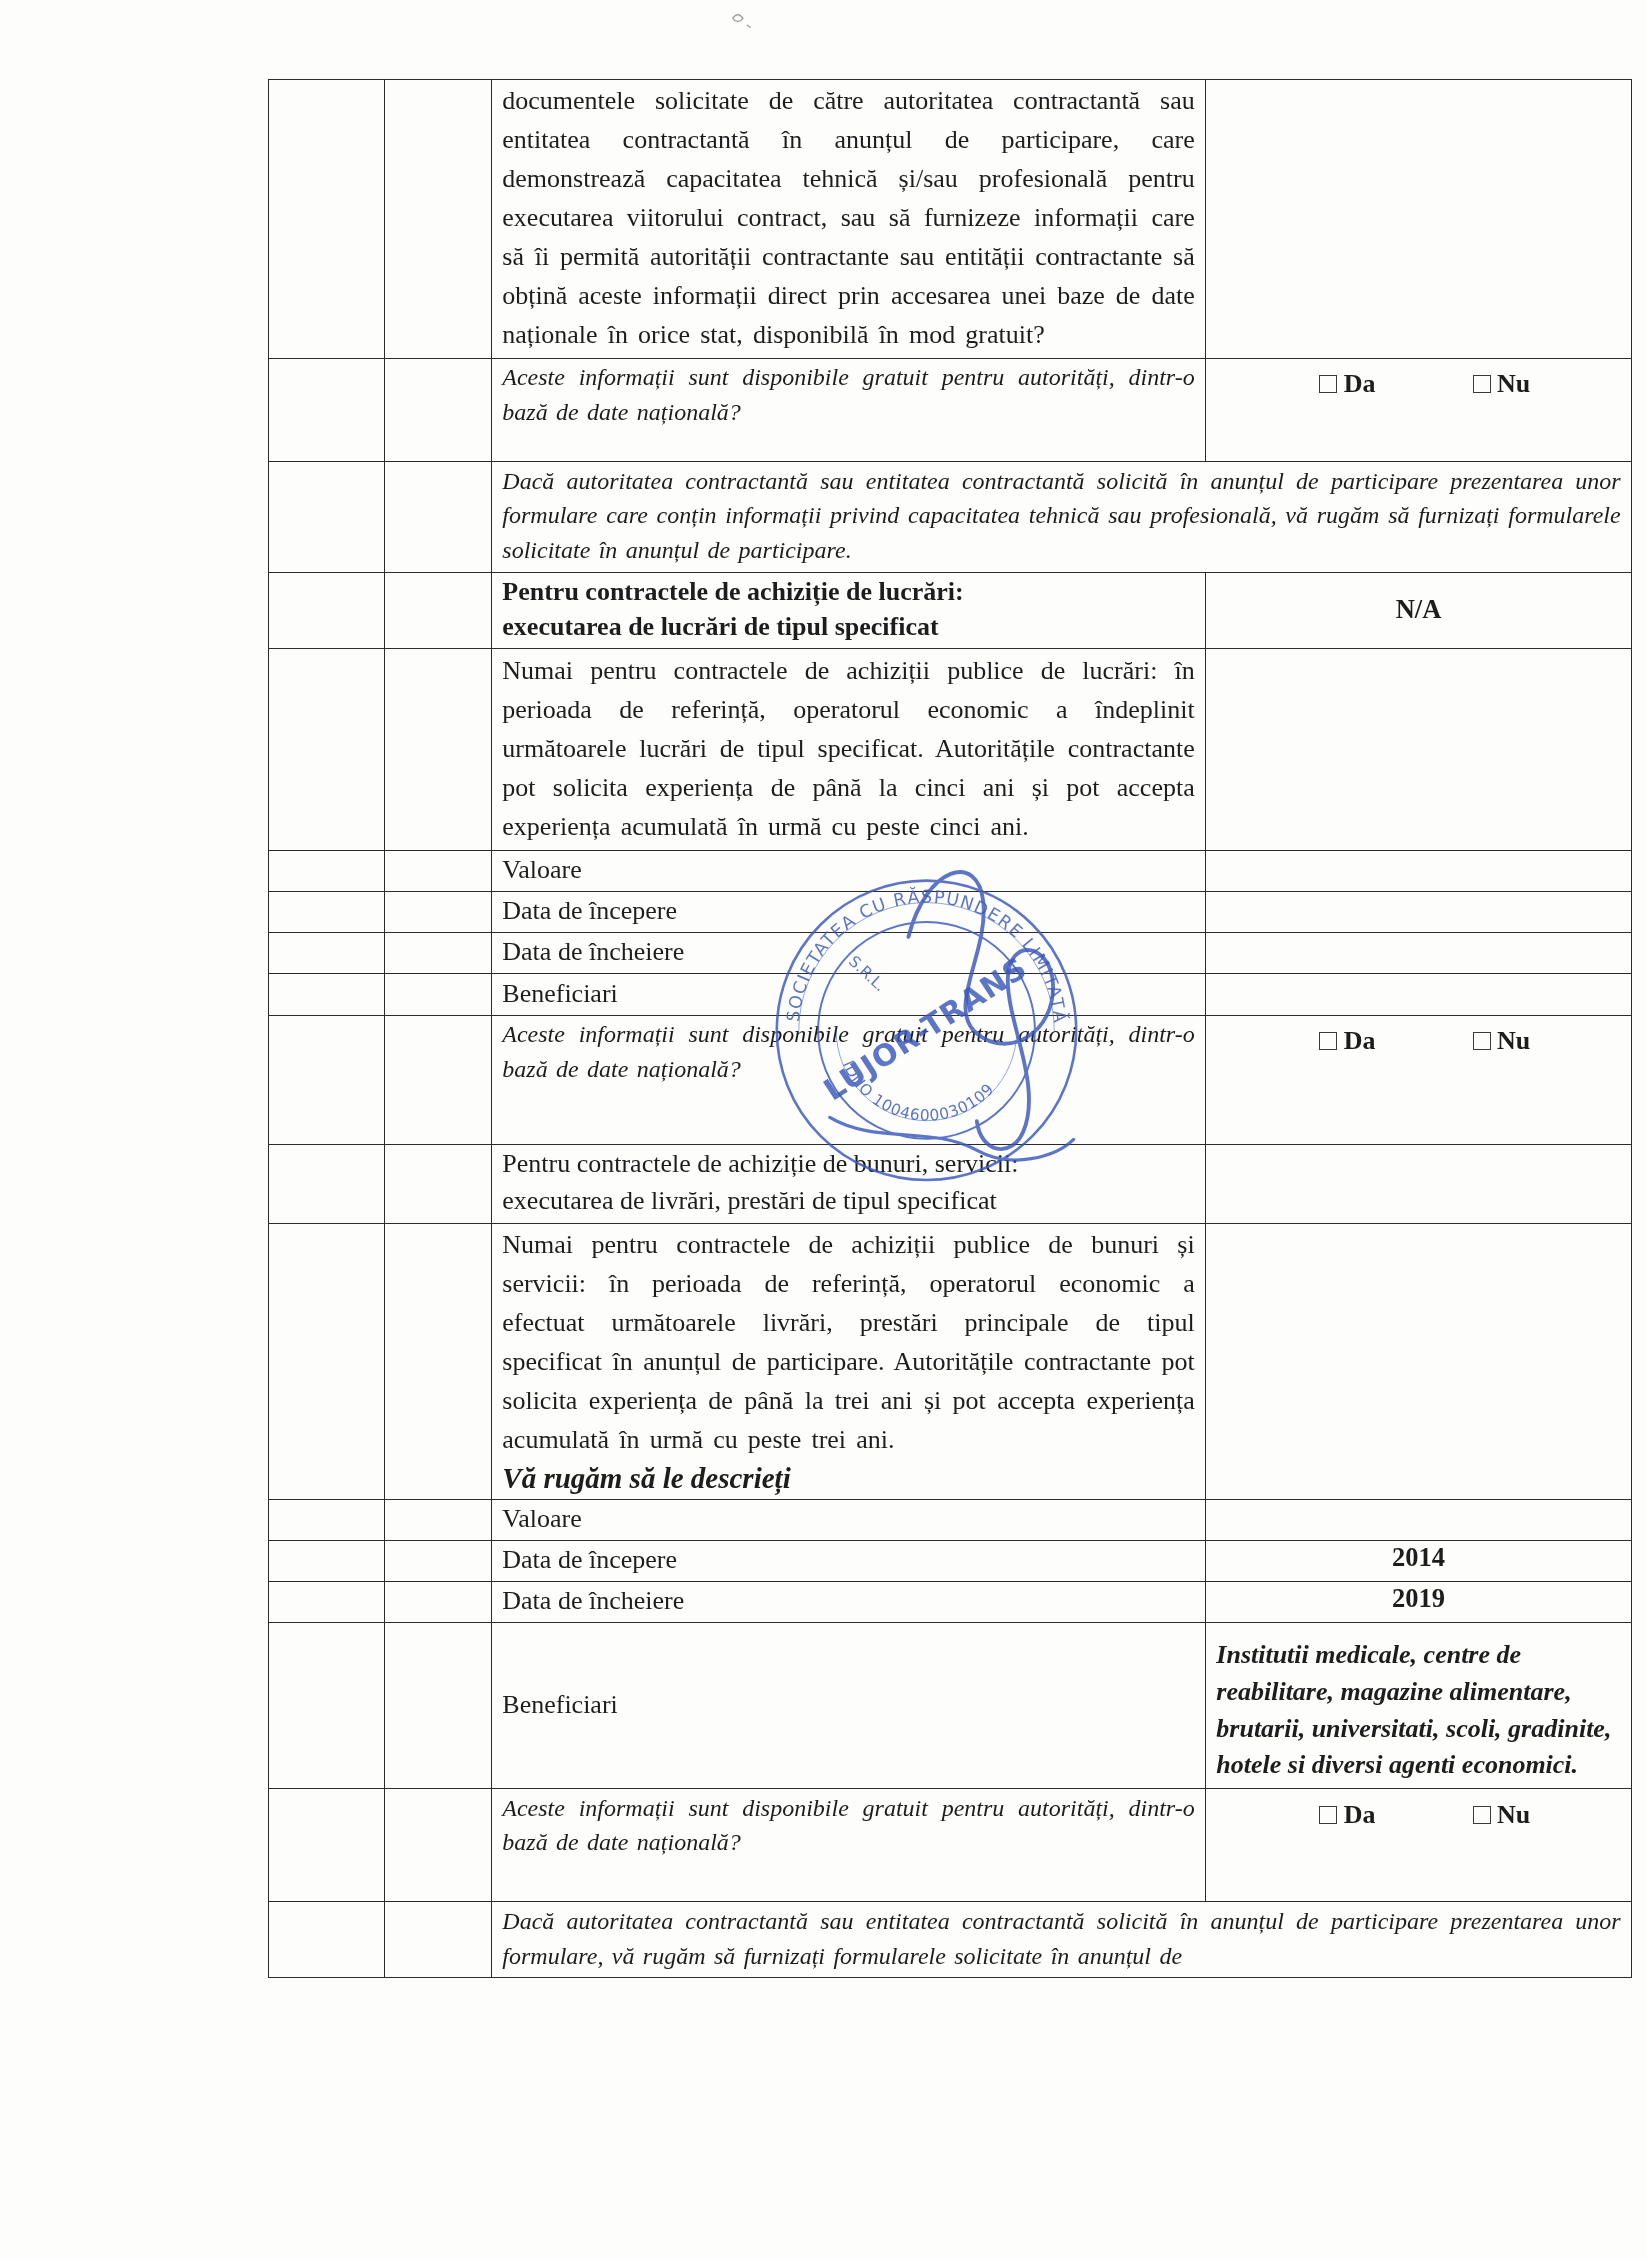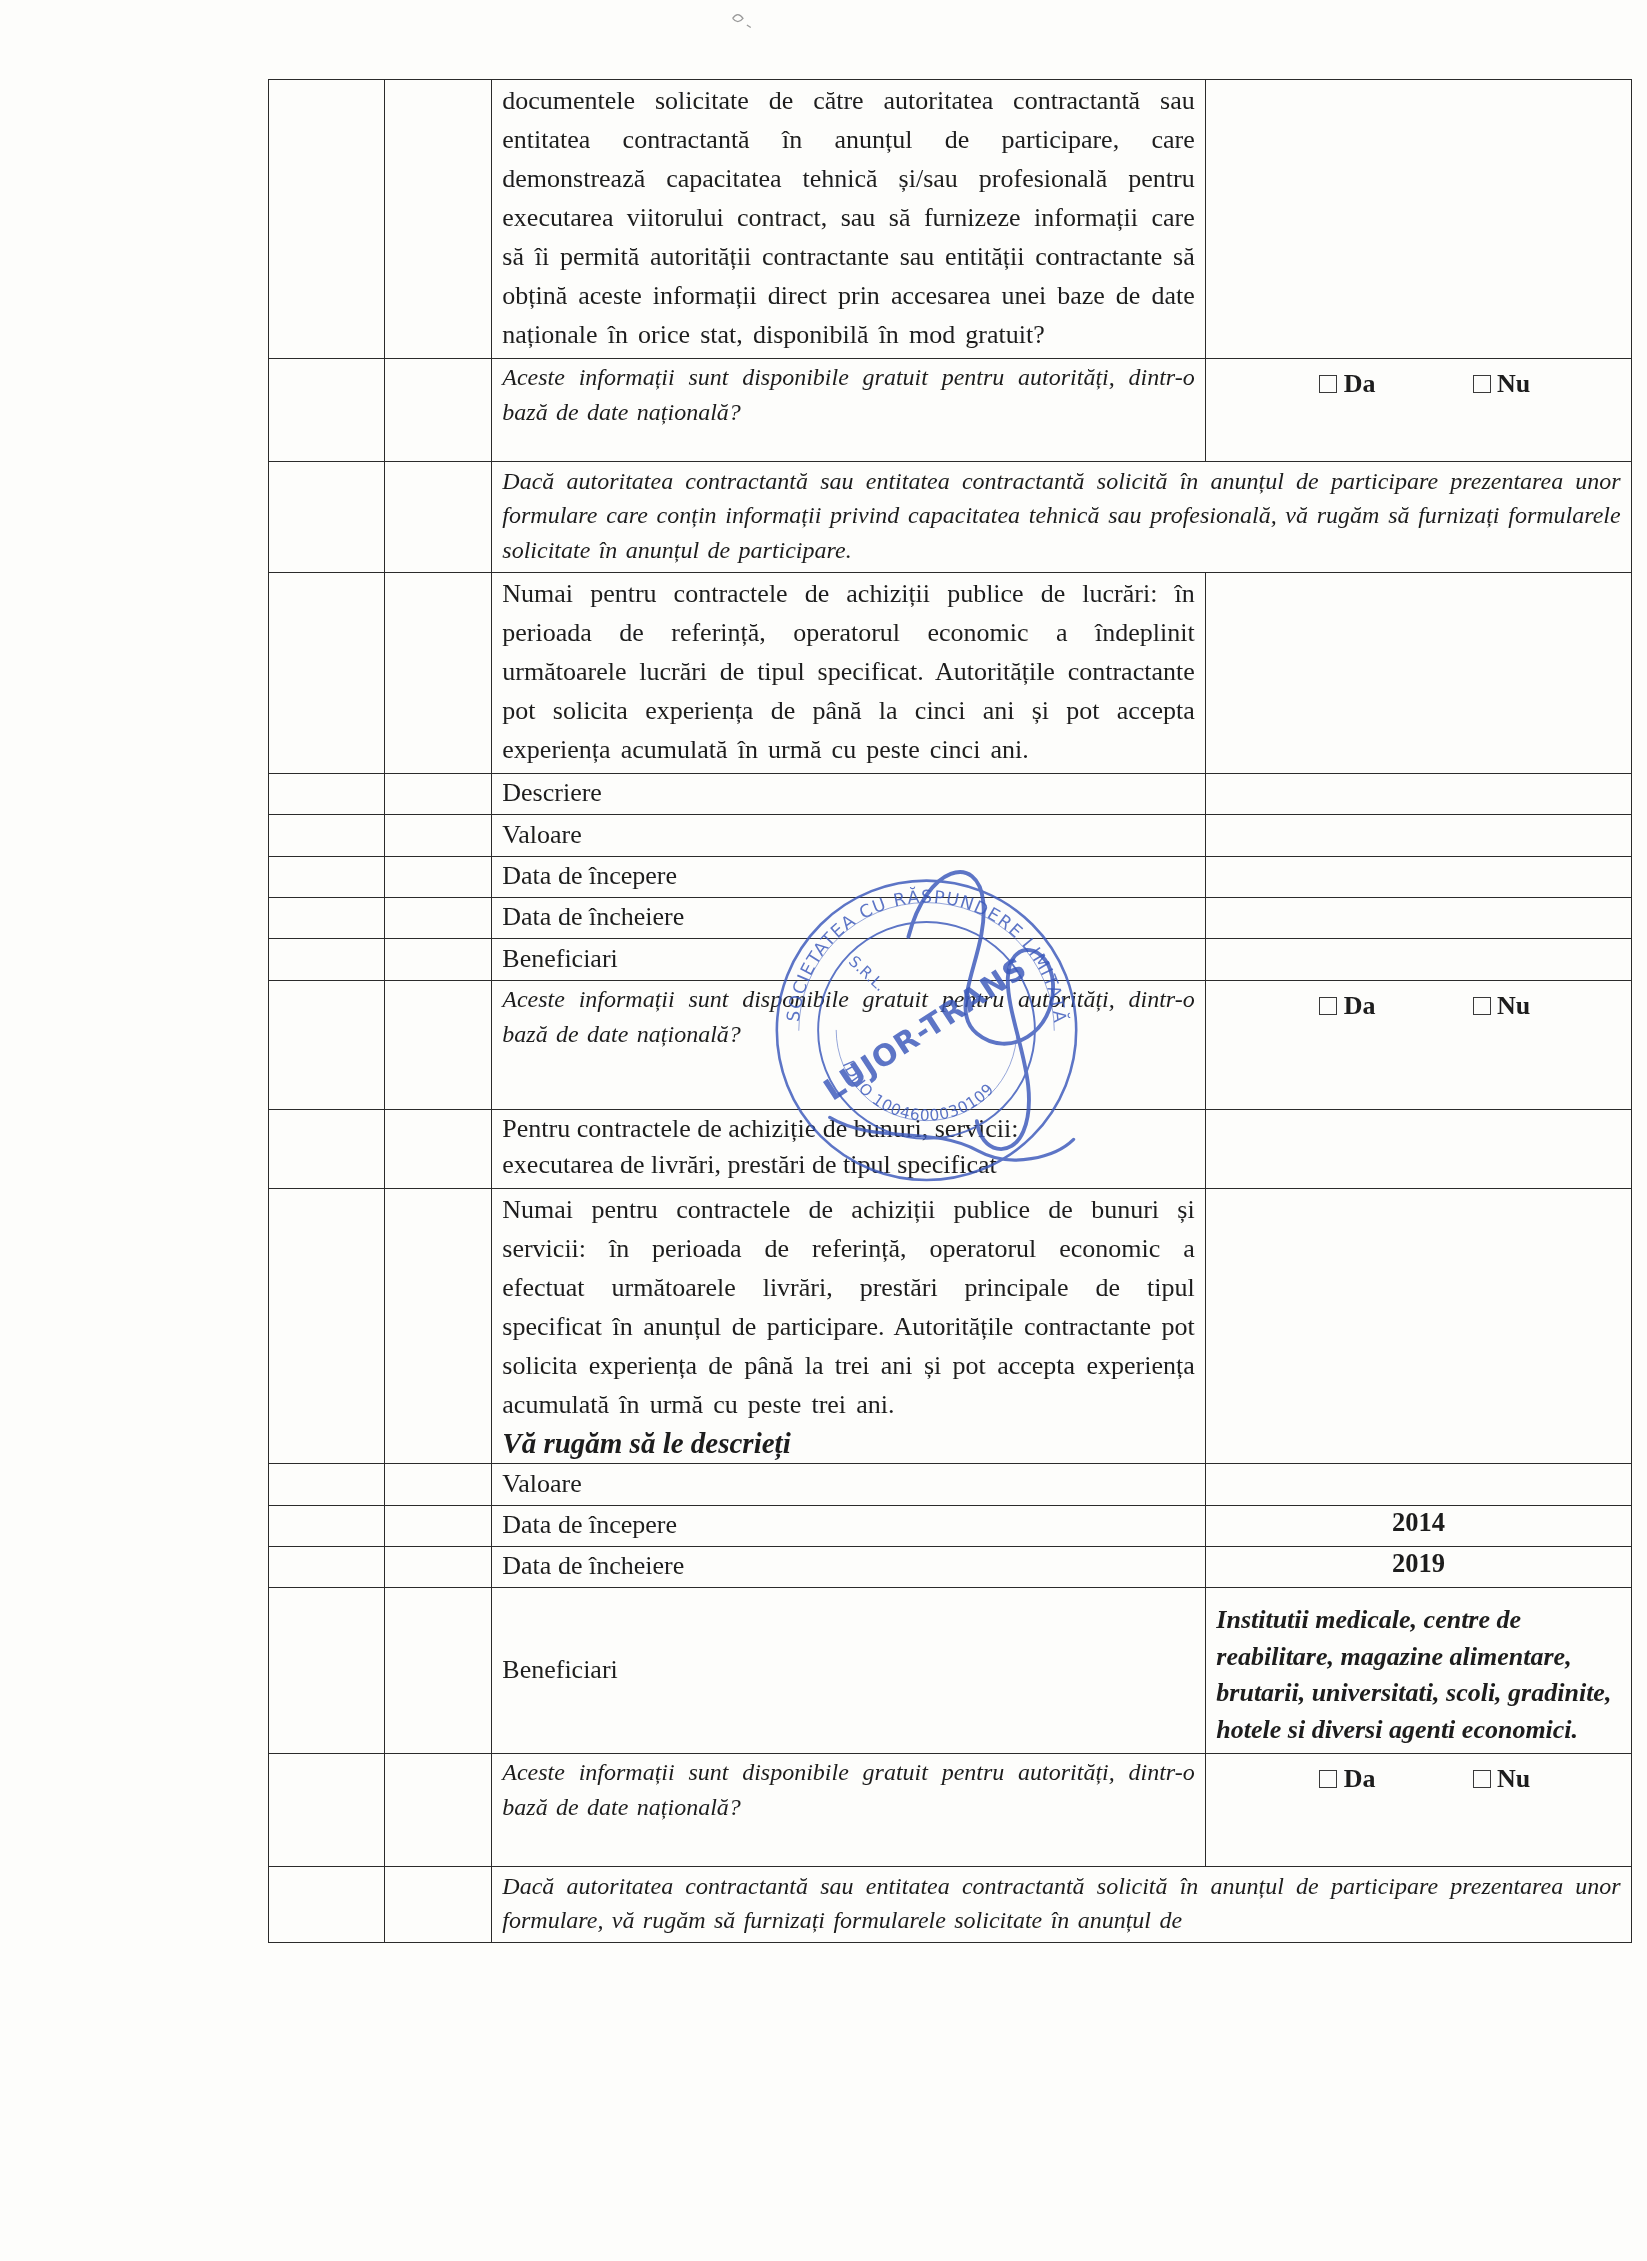--- a/index.html
+++ b/index.html
@@ -162,38 +162,41 @@
     </tr>
 
     <tr>
       <td class="empty"></td>
       <td class="empty"></td>
       <td colspan="2">
             <div class="italic-text">Dacă autoritatea contractantă sau entitatea contractantă solicită în anunțul de participare prezentarea unor formulare care conțin informații privind capacitatea tehnică sau profesională, vă rugăm să furnizați formularele solicitate în anunțul de participare.</div>
           </td>
     </tr>
 
+    <tr>
+      <td class="empty"></td>
+      <td class="empty"></td>
+      <td>
+            <div class="bold-title">Pentru contractele de achiziție de lucrări:
+executarea de lucrări de tipul specificat</div>
+          </td>
+      <td class="mid">
+            <div class="value-center">N/A</div>
+          </td>
+    </tr>
 
     <tr>
       <td class="empty"></td>
       <td class="empty"></td>
       <td>
             <div class="body-text">Numai pentru contractele de achiziții publice de lucrări: în perioada de referință, operatorul economic a îndeplinit următoarele lucrări de tipul specificat. Autoritățile contractante pot solicita experiența de până la cinci ani și pot accepta experiența acumulată în urmă cu peste cinci ani.</div>
           </td>
       <td class="empty"></td>
     </tr>
 
-    <tr>
-      <td class="empty"></td>
-      <td class="empty"></td>
-      <td>
-            <div class="field-label">Descriere</div>
-          </td>
-      <td class="empty"></td>
-    </tr>
     <tr>
       <td class="empty"></td>
       <td class="empty"></td>
       <td>
             <div class="field-label">Valoare</div>
           </td>
       <td class="empty"></td>
     </tr>
     <tr>
       <td class="empty"></td>

